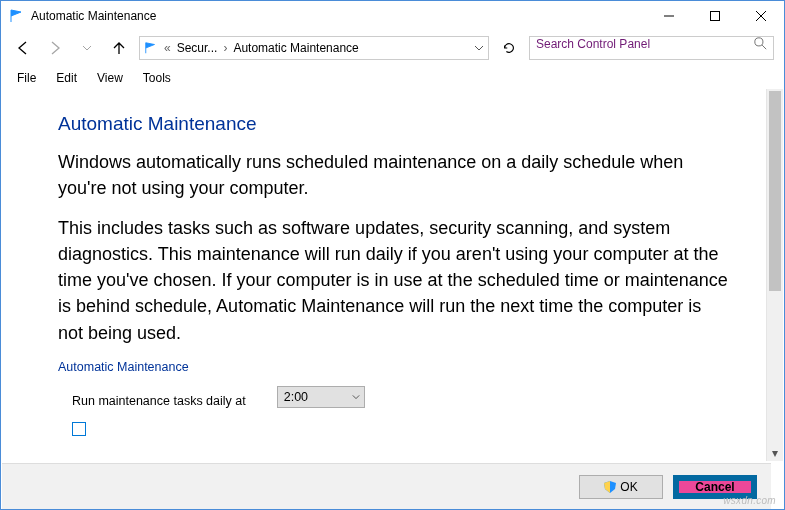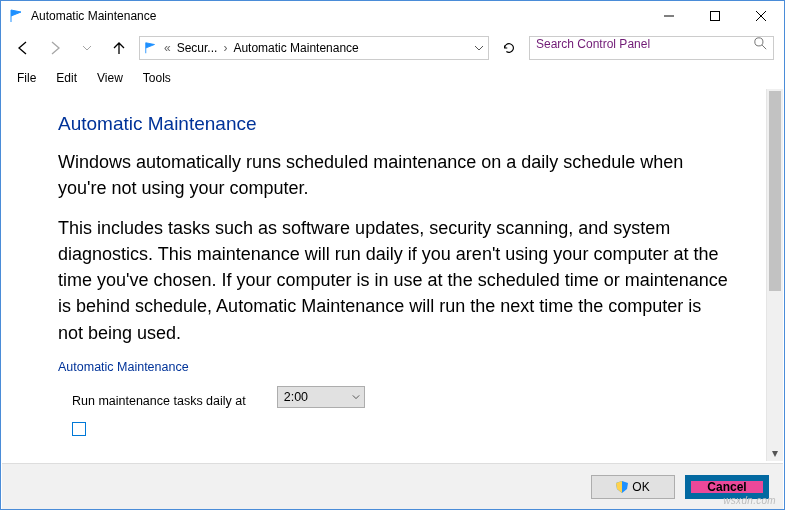--- a/index.html
+++ b/index.html
@@ -44,21 +44,21 @@
     .content { flex:1; padding: 24px 36px 10px 56px; overflow:hidden; }
 
     h1 { font-size: 19px; font-weight: normal; color:#003399; margin-bottom: 14px; }
     .para { font-size: 18px; color:#000; line-height: 1.45; margin-bottom: 14px; }
     .section-title { color:#003399; font-size: 12.5px; margin: 10px 0 12px 0; }
     .row { display:flex; align-items:flex-end; gap:10px; margin: 0 0 14px 14px; font-size:12.5px; }
     .select { height: 22px; width: 88px; border:1px solid #adadad; background:#e1e1e1; display:flex; align-items:center; padding: 0 4px 0 6px; font-size:12.5px; justify-content:space-between;margin-left:21px; }
     .checkrow { display:flex; align-items:center; gap:8px; margin-left:14px; font-size:12.5px; }
     .checkbox { width:14px; height:14px; border:1px solid #0078d7; background:#fff; }
 
-    .footer { position:absolute; bottom:0; left:1px; right:1px; height:46px; border-top:1px solid #ddd; background:#f1f1f1; display:flex; align-items:center; justify-content:flex-end; padding: 0 14px; gap:10px; }
+    .footer { position:absolute; bottom:0; left:1px; right:13px; height:46px; border-top:1px solid #ddd; background:#f1f1f1; display:flex; align-items:center; justify-content:flex-end; padding: 0 14px; gap:10px; }
     .btn { width:84px; height:24px; border:1px solid #adadad; background:#e1e1e1; display:flex; align-items:center; justify-content:center; font-size:12px; gap:4px; }
     .btn.primary { border:6px solid #0369a1; background:#ec4899;font-weight:bold; }
     .shield { width:12px; height:12px; }
 
     .watermark { position:absolute; right:8px; bottom:3px; font-size:10px; color:#bdbdbd; letter-spacing:.3px;font-style:italic; }
   </style>
 </head>
 <body>
 
 <div class="titlebar">

